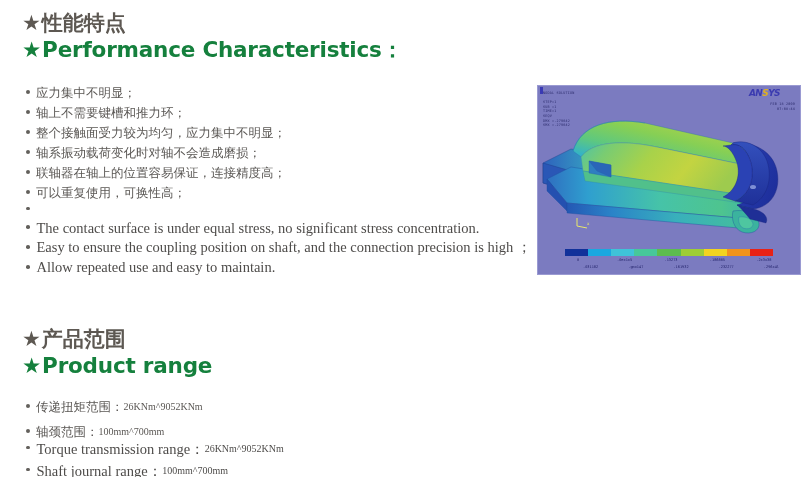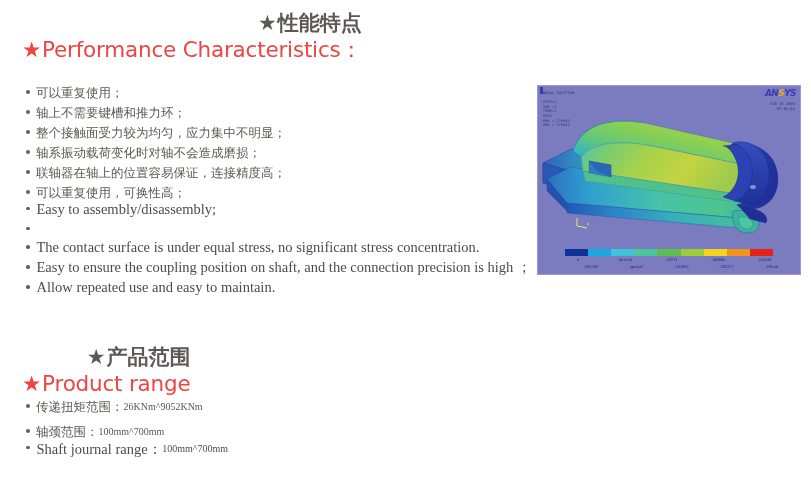--- a/index.html
+++ b/index.html
@@ -10,38 +10,38 @@
   body {
     width: 811px;
     height: 477px;
     position: relative;
     overflow: hidden;
     font-family: "Liberation Sans", sans-serif;
     -webkit-font-smoothing: antialiased;
   }
 
   
-  .heading-block { position: absolute; left: 22px; text-align: right; }
+  .heading-block { position: absolute; left: 22px; }
   #perf-heading-block { top: 10px; }
-  #range-heading-block { top: 344px; }
+  #range-heading-block { top: 326px; }
 
   .heading-cn {
     font-family: "DejaVu Sans", "Liberation Sans", sans-serif;
     font-size: 21px;
     font-weight: bold;
     color: #5d5852;
     letter-spacing: 0px;
     line-height: 26px;
     white-space: nowrap;
   }
   .heading-en {
     font-family: "DejaVu Sans", "Liberation Sans", sans-serif;
     font-size: 21.5px;
-    font-weight: normal;
-    color: #ef4444;
+    font-weight: bold;
+    color: #15803d;
     line-height: 28px;
     letter-spacing: -0.2px;
     white-space: nowrap;
   }
   .star { margin-right: 1px; }
 
   
   .list { position: absolute; list-style: none; margin: 0; padding: 0; }
 
   .list li {
@@ -118,21 +118,21 @@
     color: #2e2e6e;
     letter-spacing: 0.2px;
     white-space: pre;
   }
   #fea-meta-left { left: 6px; top: 6px; }
 
   #fea-meta-right { right: 6px; top: 17px; text-align: right; color: #2b2b6b; }
 
   #ansys-logo {
     position: absolute;
-    right: 5px;
+    right: 21px;
     top: 3px;
     font-family: "DejaVu Sans", "Liberation Sans", sans-serif;
     font-size: 9px;
     font-weight: bold;
     font-style: italic;
     letter-spacing: -0.6px;
   }
   #ansys-logo .a1 { color: #3b3bb0; }
   #ansys-logo .a2 { color: #e0b020; }
   #ansys-logo .a3 { color: #3b3bb0; }
@@ -194,30 +194,29 @@
 <div class="heading-block" id="perf-heading-block">
   <div class="heading-cn">
     <span class="star">★</span><span>性能特点</span>
   </div>
   <div class="heading-en">
     <span class="star">★</span><span>Performance Characteristics：</span>
   </div>
 </div>
 
 <ul class="list cn-list" id="perf-cn-list">
-  <li><span class="dot"></span><span class="txt">可以重复使用；</span></li>
+  <li><span class="dot"></span><span class="txt">应力集中不明显；</span></li>
   <li><span class="dot"></span><span class="txt">轴上不需要键槽和推力环；</span></li>
   <li><span class="dot"></span><span class="txt">整个接触面受力较为均匀，应力集中不明显；</span></li>
   <li><span class="dot"></span><span class="txt">轴系振动载荷变化时对轴不会造成磨损；</span></li>
   <li><span class="dot"></span><span class="txt">联轴器在轴上的位置容易保证，连接精度高；</span></li>
   <li><span class="dot"></span><span class="txt">可以重复使用，可换性高；</span></li>
 </ul>
 
 <ul class="list en-list" id="perf-en-list">
-  <li><span class="dot"></span><span class="txt">Easy to assembly/disassembly;</span></li>
   <li><span class="dot"></span></li>
   <li><span class="dot"></span><span class="txt">The contact surface is under equal stress, no significant stress concentration.</span></li>
   <li><span class="dot"></span><span class="txt">Easy to ensure the coupling position on shaft, and the connection precision is high ；</span></li>
   <li><span class="dot"></span><span class="txt">Allow repeated use and easy to maintain.</span></li>
 </ul>
 
 <div id="fea-panel">
   <div class="frame-border"></div>
   <div id="fea-corner-mark"></div>
 
@@ -352,14 +351,15 @@
     <span class="star">★</span><span>Product range</span>
   </div>
 </div>
 
 <ul class="list cn-list" id="range-cn-list">
   <li><span class="dot"></span><span class="txt">传递扭矩范围：</span><span class="spec-val">26KNm^9052KNm</span></li>
   <li><span class="dot"></span><span class="txt">轴颈范围：</span><span class="spec-val">100mm^700mm</span></li>
 </ul>
 
 <ul class="list en-list" id="range-en-list">
+  <li><span class="dot"></span><span class="txt">Torque transmission range：</span><span class="spec-val">26KNm^9052KNm</span></li>
   <li><span class="dot"></span><span class="txt">Shaft journal range：</span><span class="spec-val">100mm^700mm</span></li>
 </ul>
 
 </body></html>

